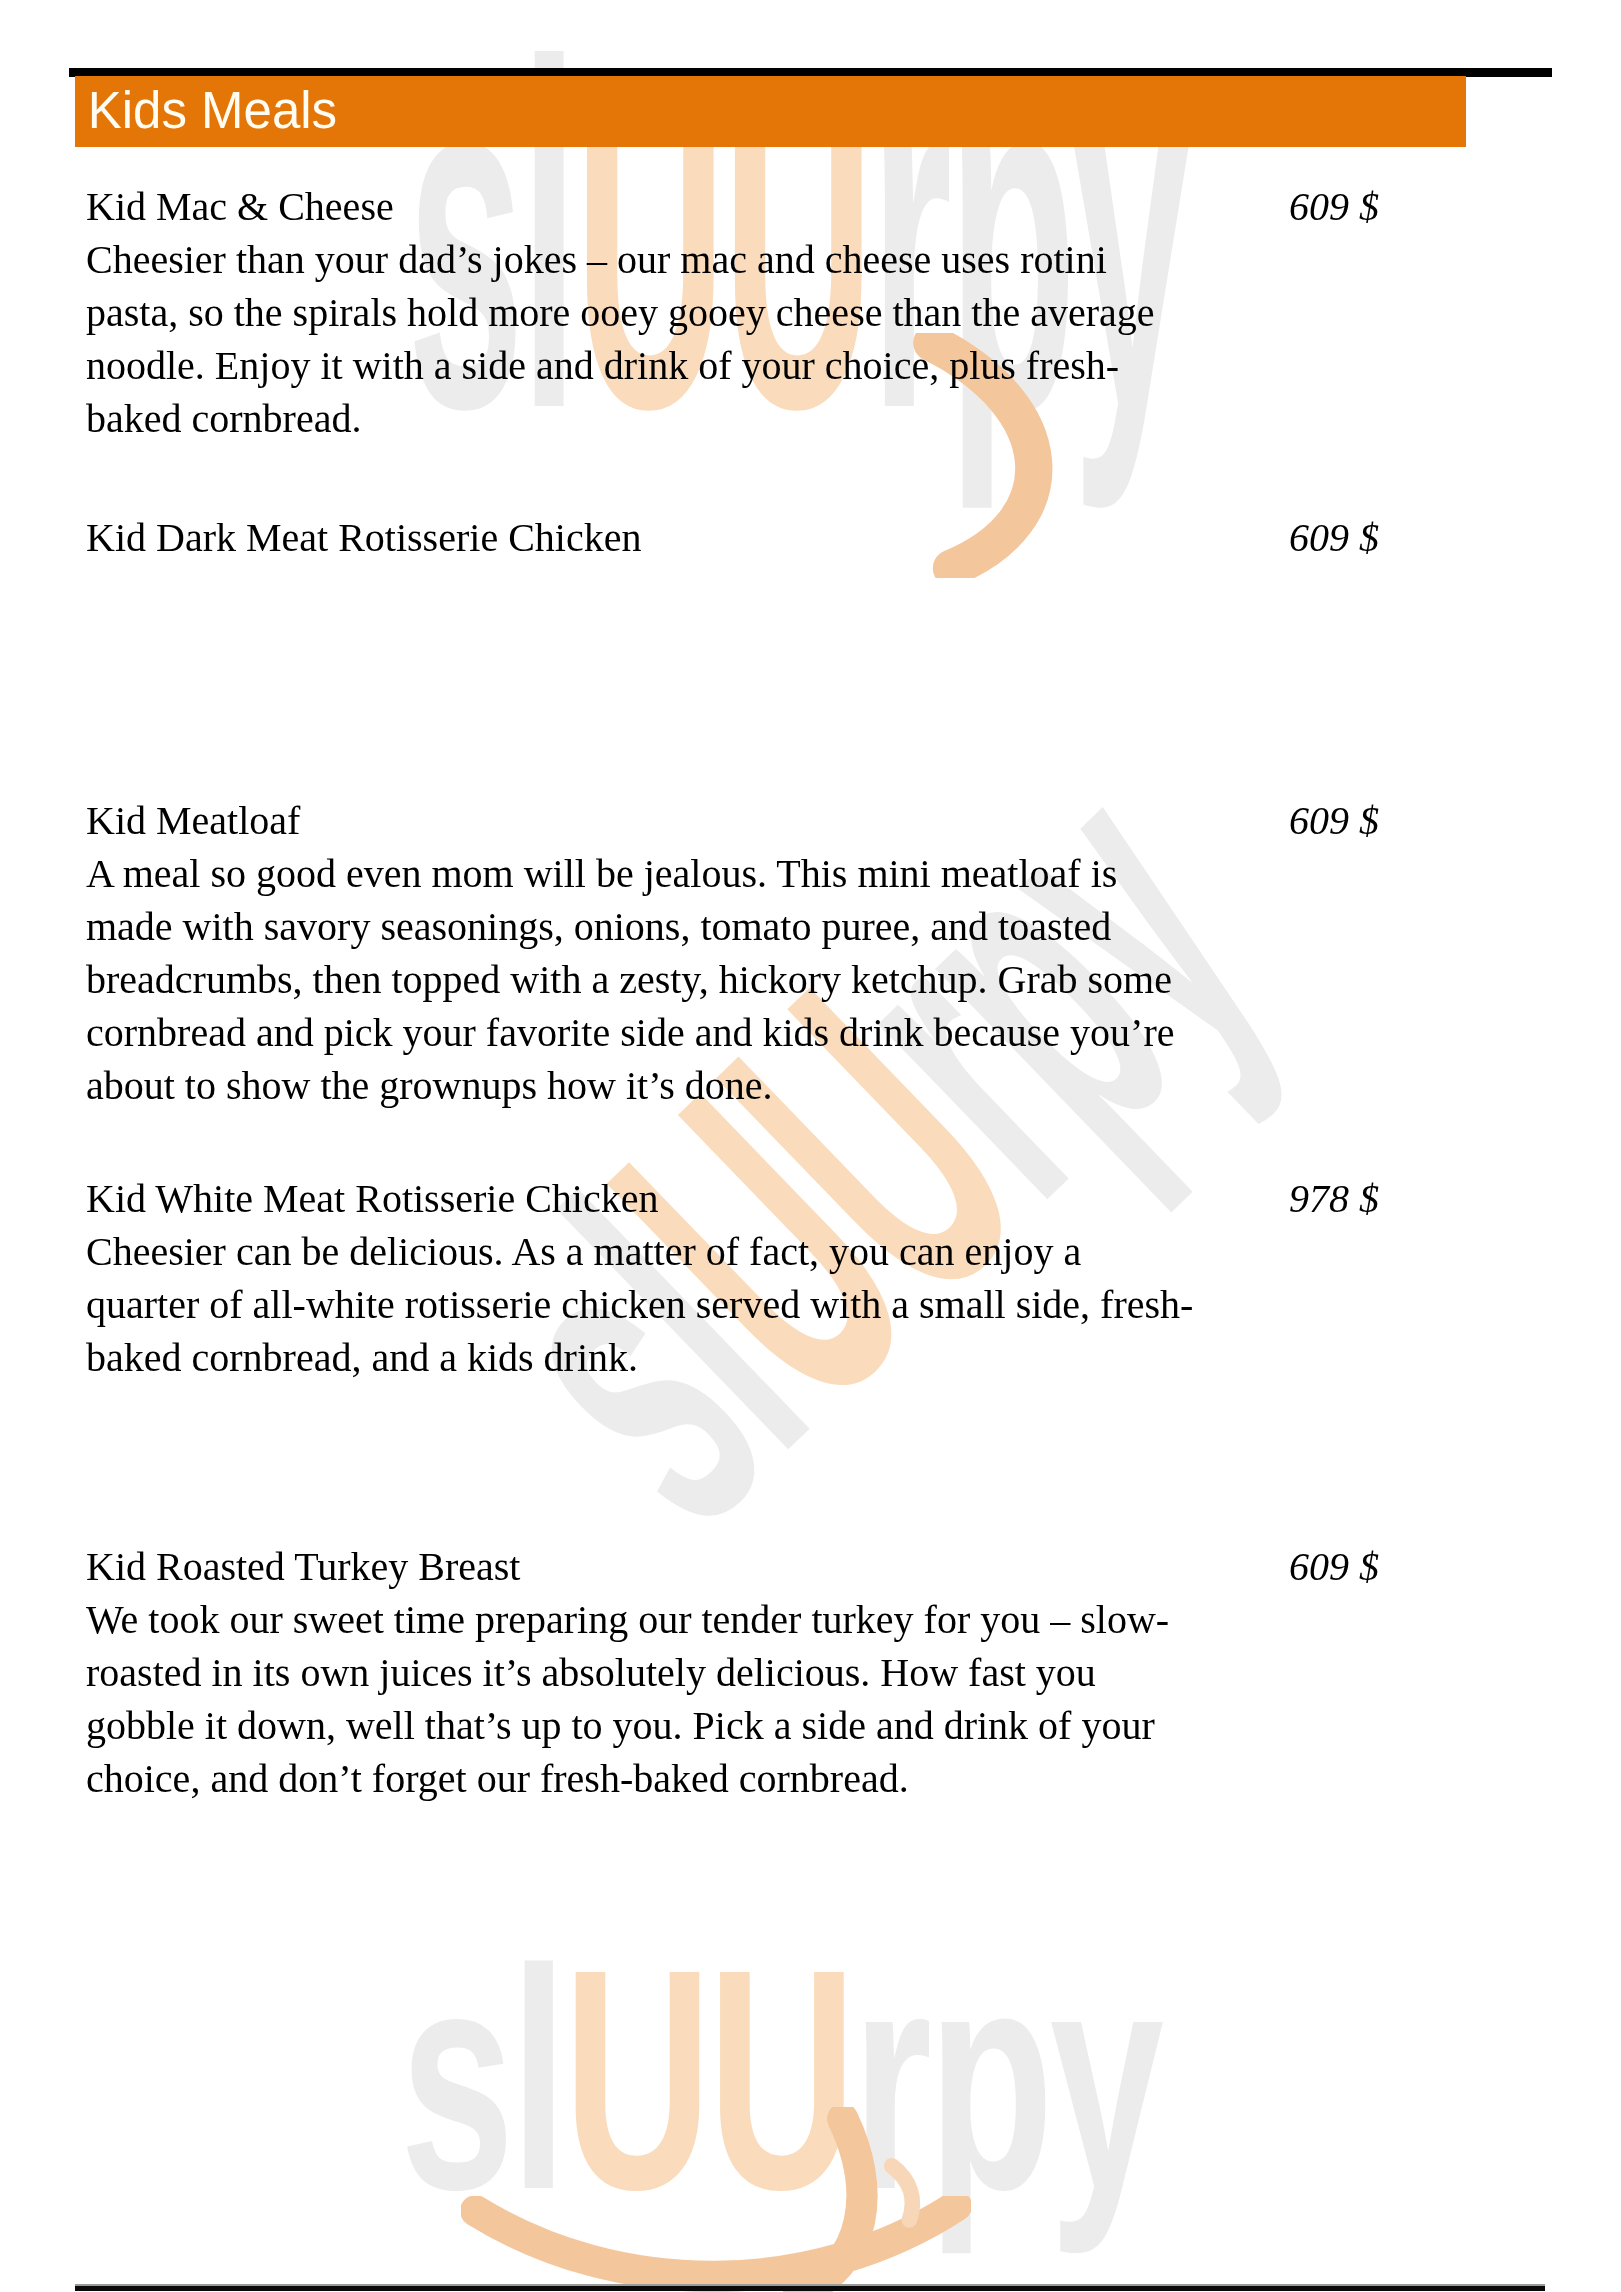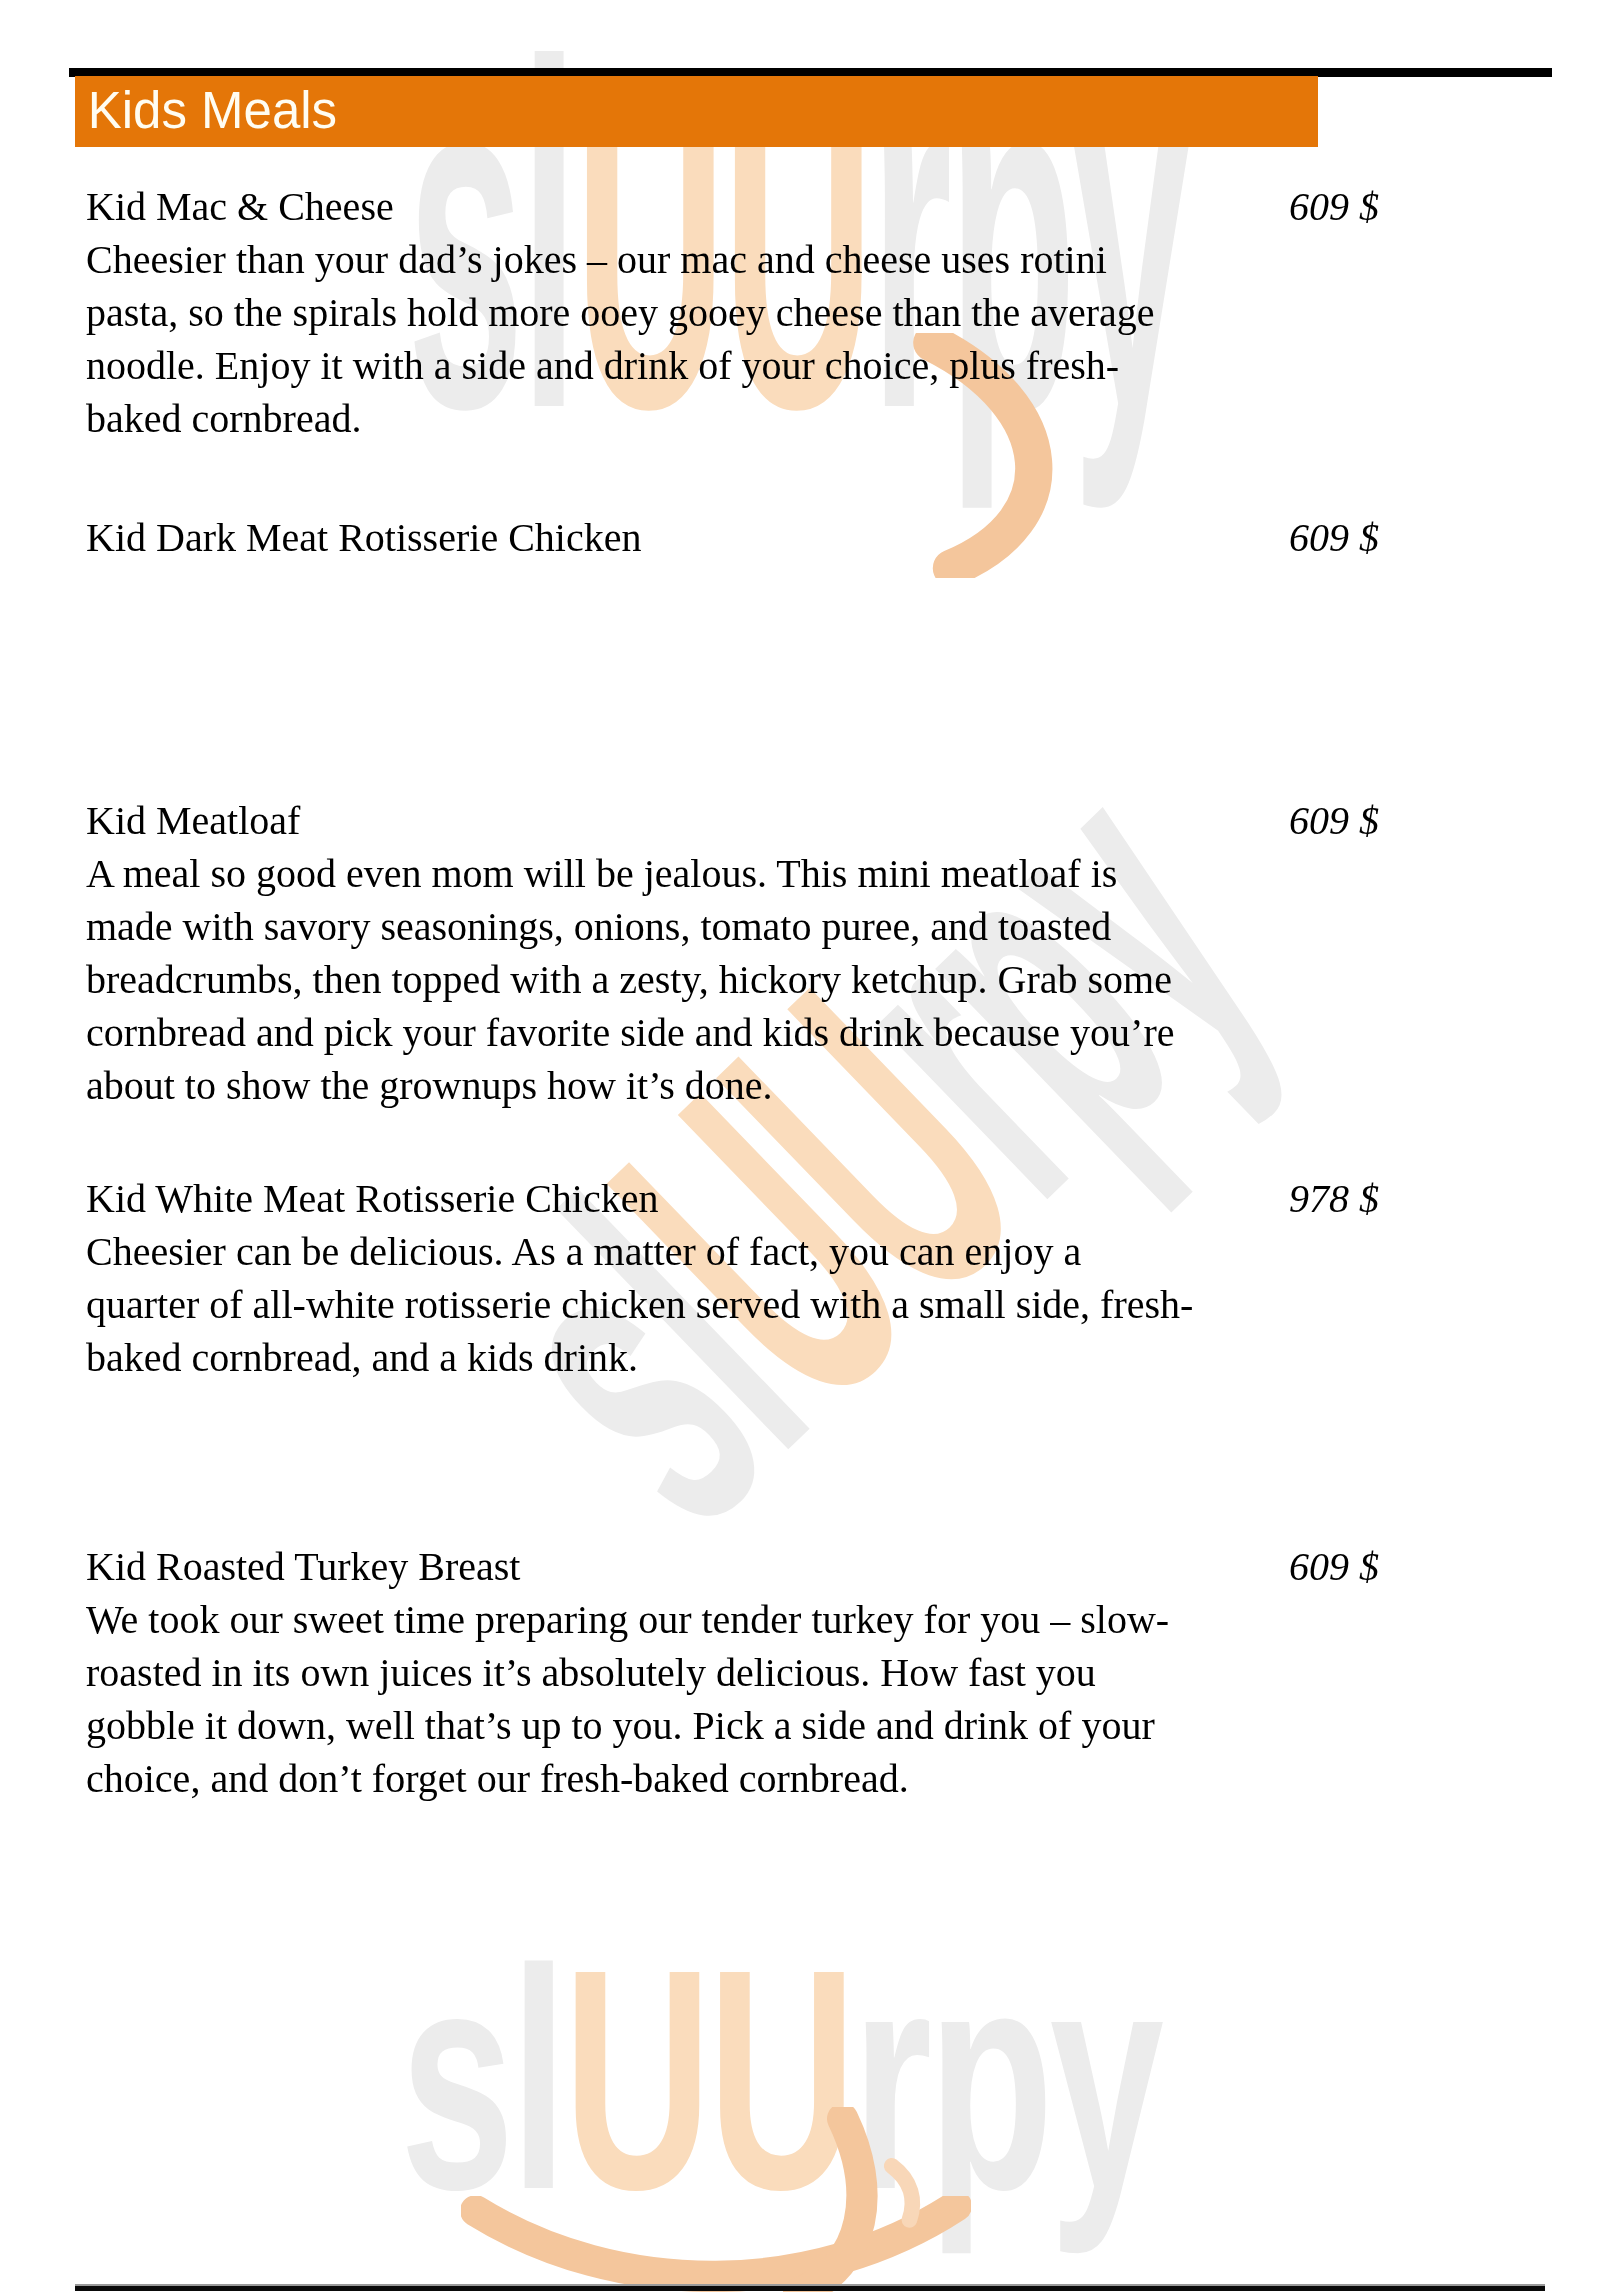--- a/index.html
+++ b/index.html
@@ -27,21 +27,21 @@
   .wm-b{left:19.6px;top:941px;font-size:461px;transform:rotate(-44deg) scaleX(0.47);transform-origin:center center;}
   .wm-c{left:400px;top:1939px;font-size:314px;transform:scaleX(0.655);transform-origin:left top;}
   .wm-svg{position:absolute;}
 
   
   .top-bar{
     position:absolute;left:69px;top:68px;width:1483px;height:8.8px;
     background:#000000;z-index:2;
   }
   .section-header{
-    position:absolute;left:75px;top:76px;width:1243px;height:71px;
+    position:absolute;left:75px;top:76px;width:1391px;height:71px;
     background:var(--header-orange,#e47608);z-index:2;
   }
   .section-title{
     font-family:"Liberation Sans", sans-serif;
     font-size:51px;line-height:69px;
     color:var(--header-text,#fffdf2);
     padding-left:12.7px;
   }
 
   

